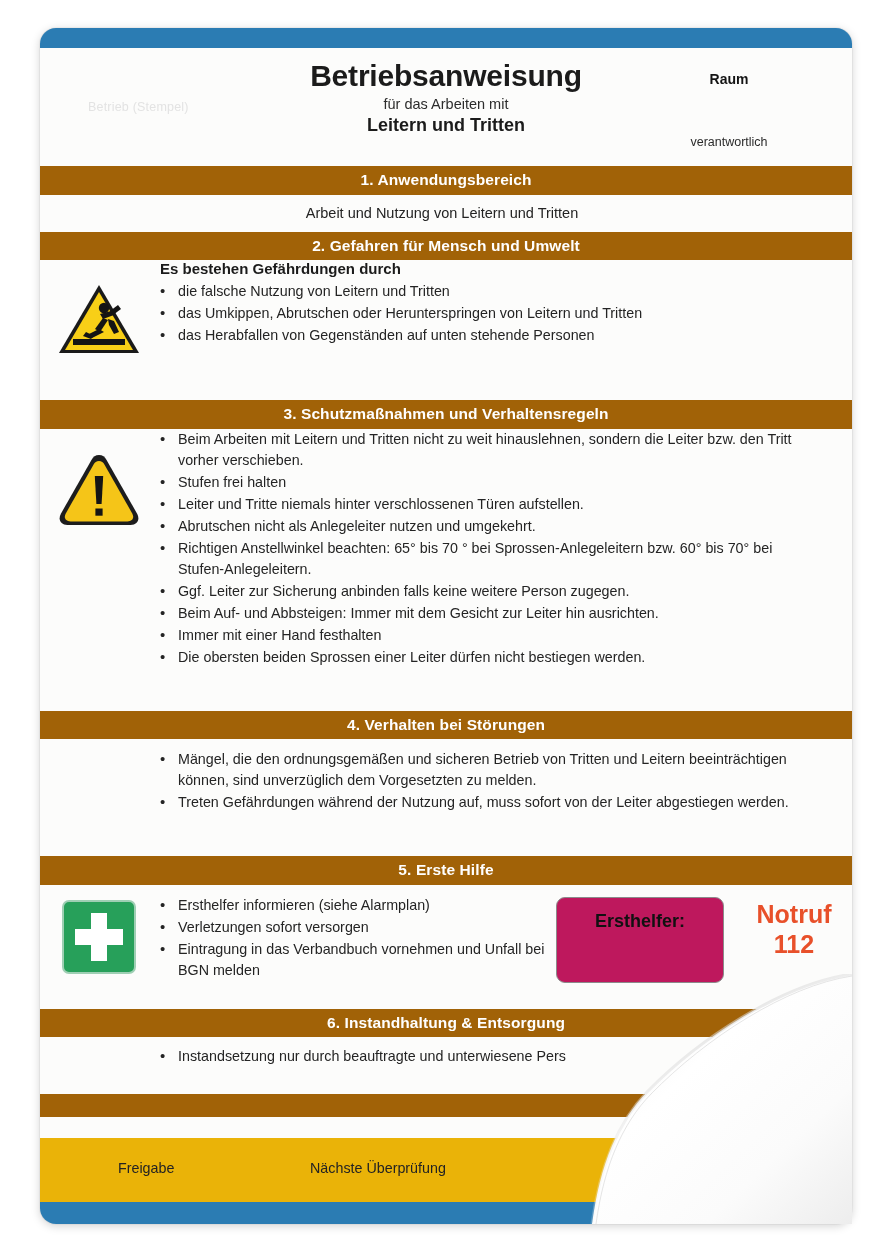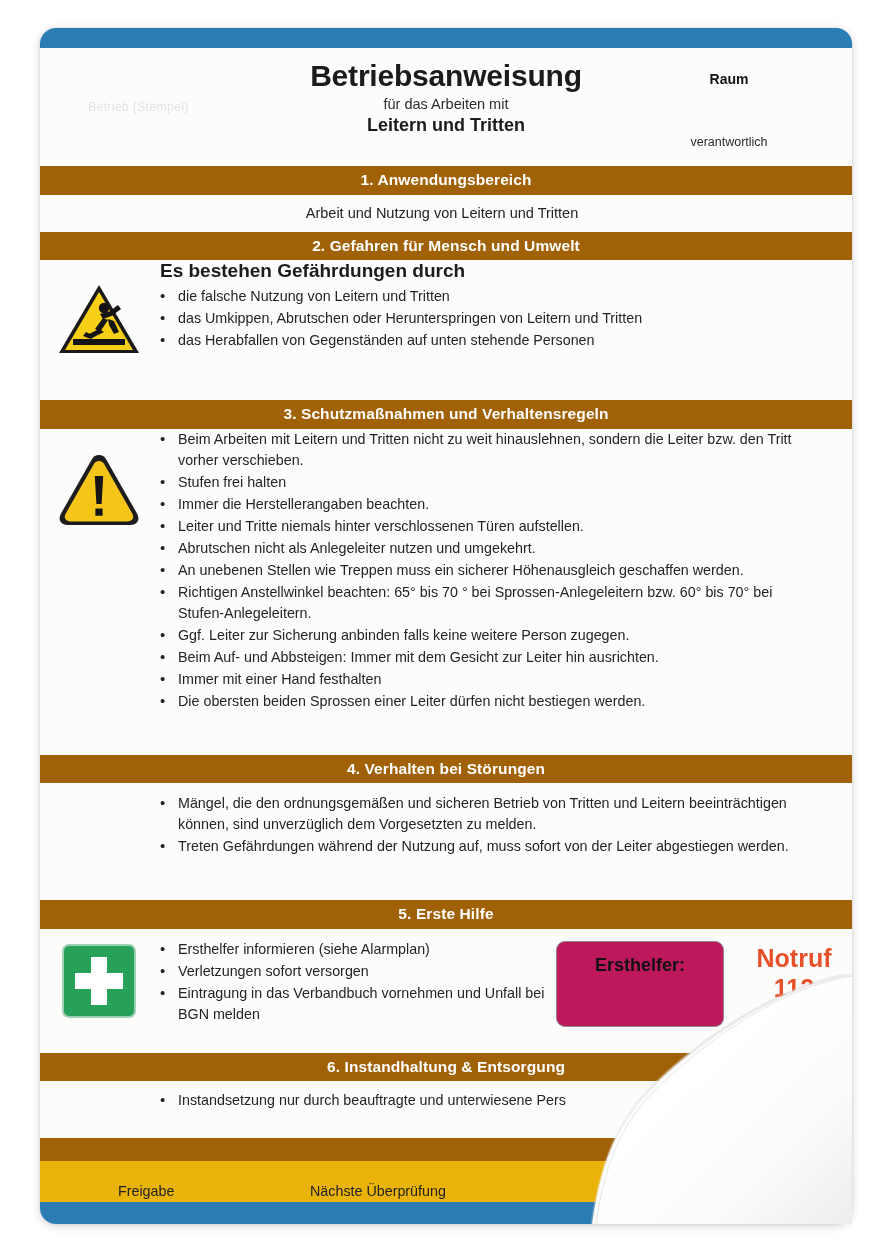--- a/index.html
+++ b/index.html
@@ -155,21 +155,21 @@
   }
   ul.blist li::before {
     content: "•";
     position: absolute;
     left: 2px;
     top: -1px;
     font-size: 15px;
     color: #242424;
   }
   .lead {
-    font-size: 19px;
+    font-size: 15px;
     font-weight: bold;
     color: #1b1b1b;
     margin: 0 0 4px 2px;
   }
 
   
   .ico-warn-tri, .ico-excl-tri { display: block; }
   .ico-firstaid { display: block; }
 
   
@@ -321,24 +321,22 @@
             <path d="M43 4 C46.5 4 48.8 5.9 50.4 8.7 L81 62.5 C84.3 68.4 81.4 74 74.6 74 L11.4 74 C4.6 74 1.7 68.4 5 62.5 L35.6 8.7 C37.2 5.9 39.5 4 43 4 Z" fill="#1d1d1d"></path>
             <path d="M43 10 C45.6 10 47.2 11.4 48.4 13.5 L76.2 62.4 C78.6 66.7 76.5 70.4 71.5 70.4 L14.5 70.4 C9.5 70.4 7.4 66.7 9.8 62.4 L37.6 13.5 C38.8 11.4 40.4 10 43 10 Z" fill="#f5c518"></path>
             <path d="M38.8 25 L47.2 25 L45.6 53 L40.4 53 Z" fill="#141414"></path>
             <rect x="39.4" y="57.5" width="7.2" height="7.2" fill="#141414"></rect>
           </svg>
         </div>
         <div class="listcell">
           <ul class="blist">
             <li>Beim Arbeiten mit Leitern und Tritten nicht zu weit hinauslehnen, sondern die Leiter bzw. den Tritt vorher verschieben.</li>
             <li>Stufen frei halten</li>
-            <li>Immer die Herstellerangaben beachten.</li>
             <li>Leiter und Tritte niemals hinter verschlossenen Türen aufstellen.</li>
             <li>Abrutschen nicht als Anlegeleiter nutzen und umgekehrt.</li>
-            <li>An unebenen Stellen wie Treppen muss ein sicherer Höhenausgleich geschaffen werden.</li>
             <li>Richtigen Anstellwinkel beachten: 65° bis 70 ° bei Sprossen-Anlegeleitern bzw. 60° bis 70° bei Stufen-Anlegeleitern.</li>
             <li>Ggf. Leiter zur Sicherung anbinden falls keine weitere Person zugegen.</li>
             <li>Beim Auf- und Abbsteigen: Immer mit dem Gesicht zur Leiter hin ausrichten.</li>
             <li>Immer mit einer Hand festhalten</li>
             <li>Die obersten beiden Sprossen einer Leiter dürfen nicht bestiegen werden.</li>
           </ul>
         </div>
       </div>
       <div class="spacer-lg"></div>
     </div>

